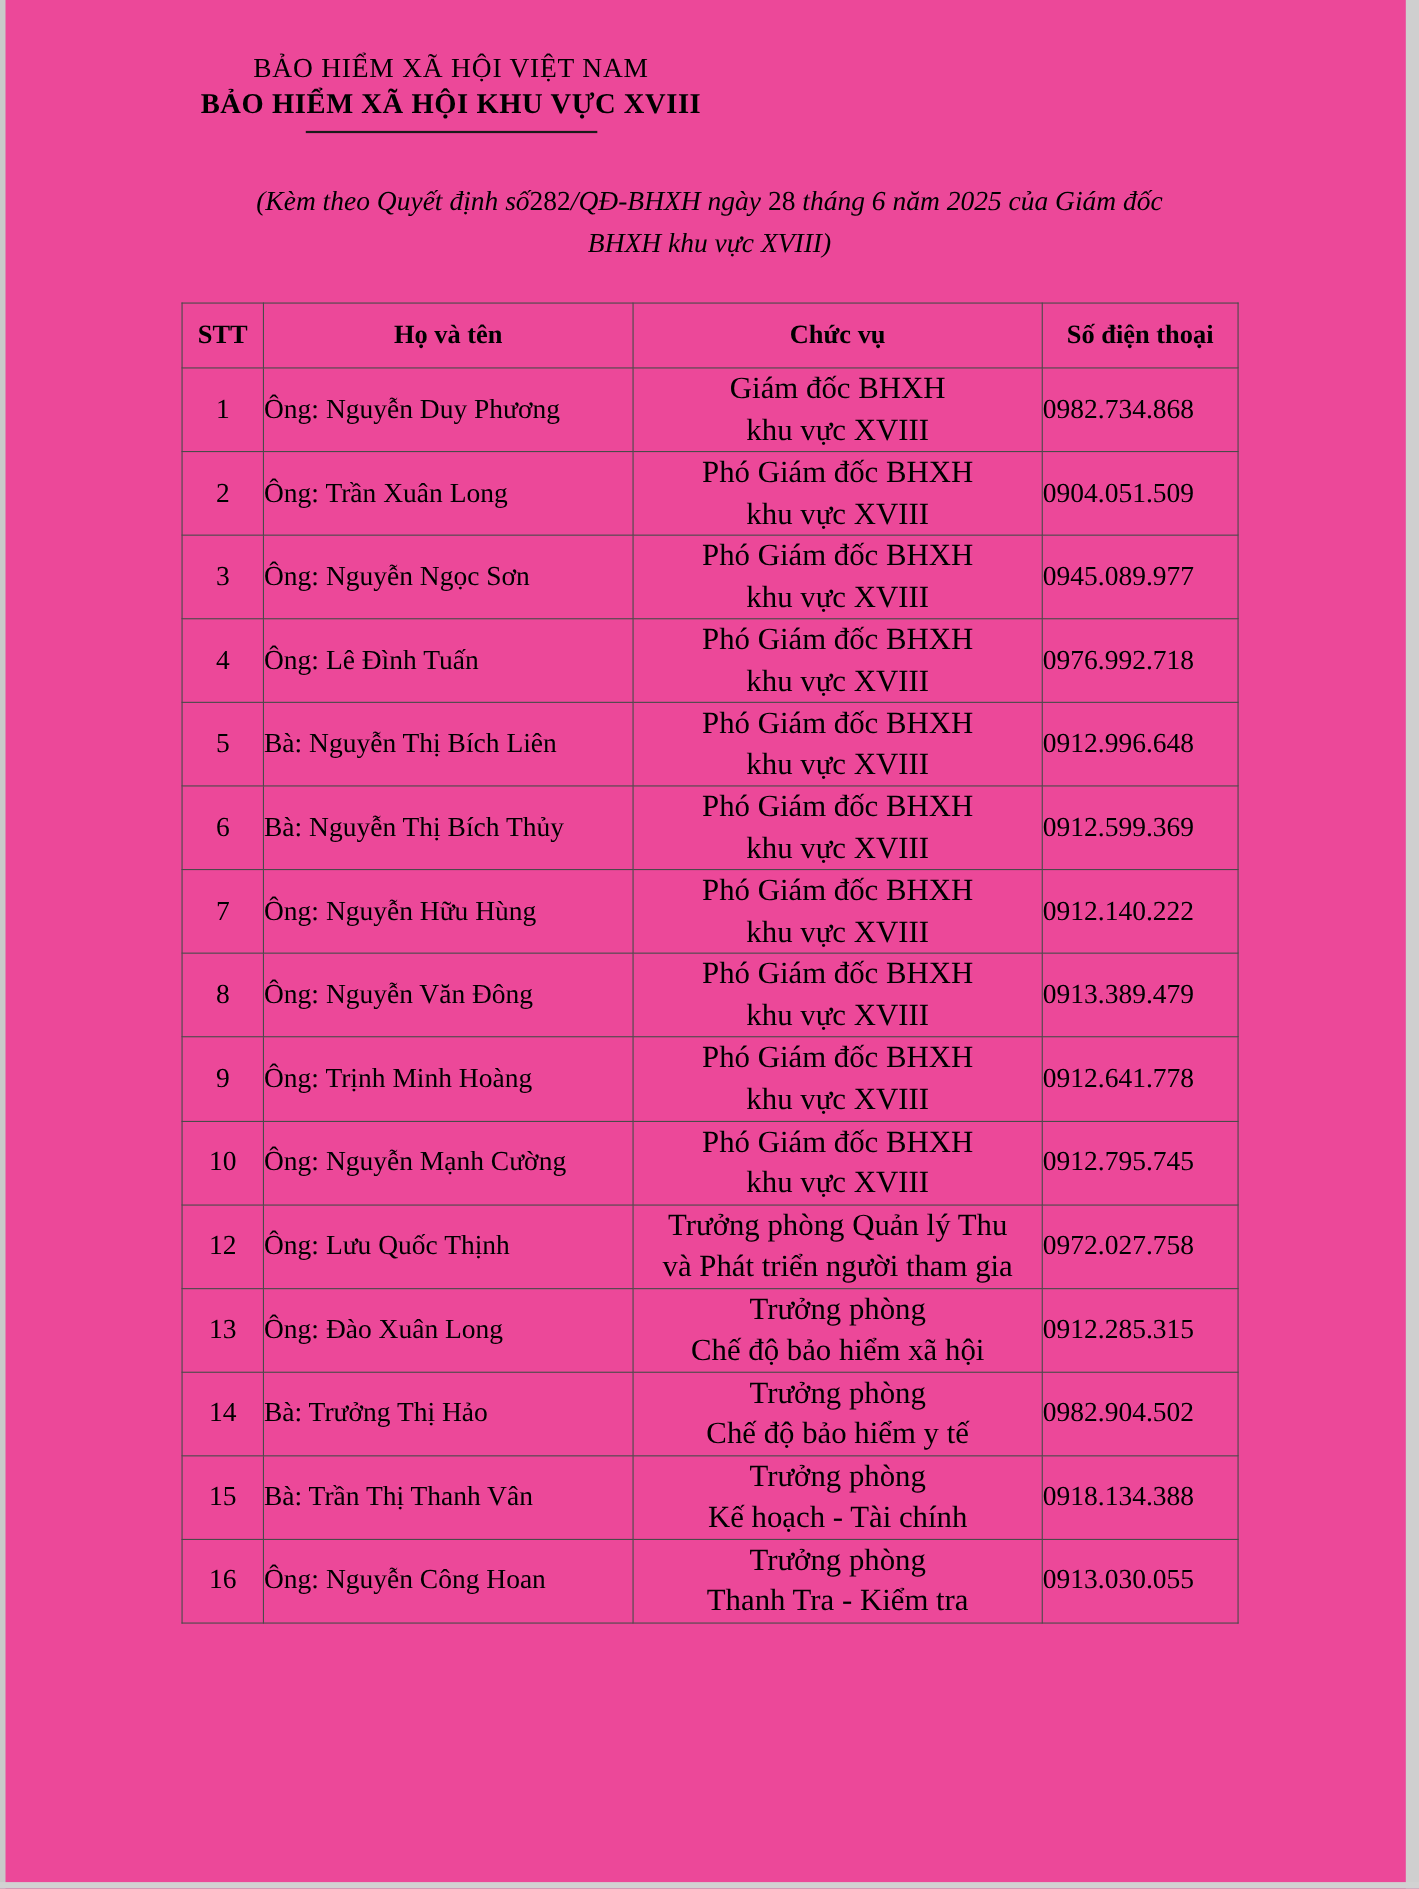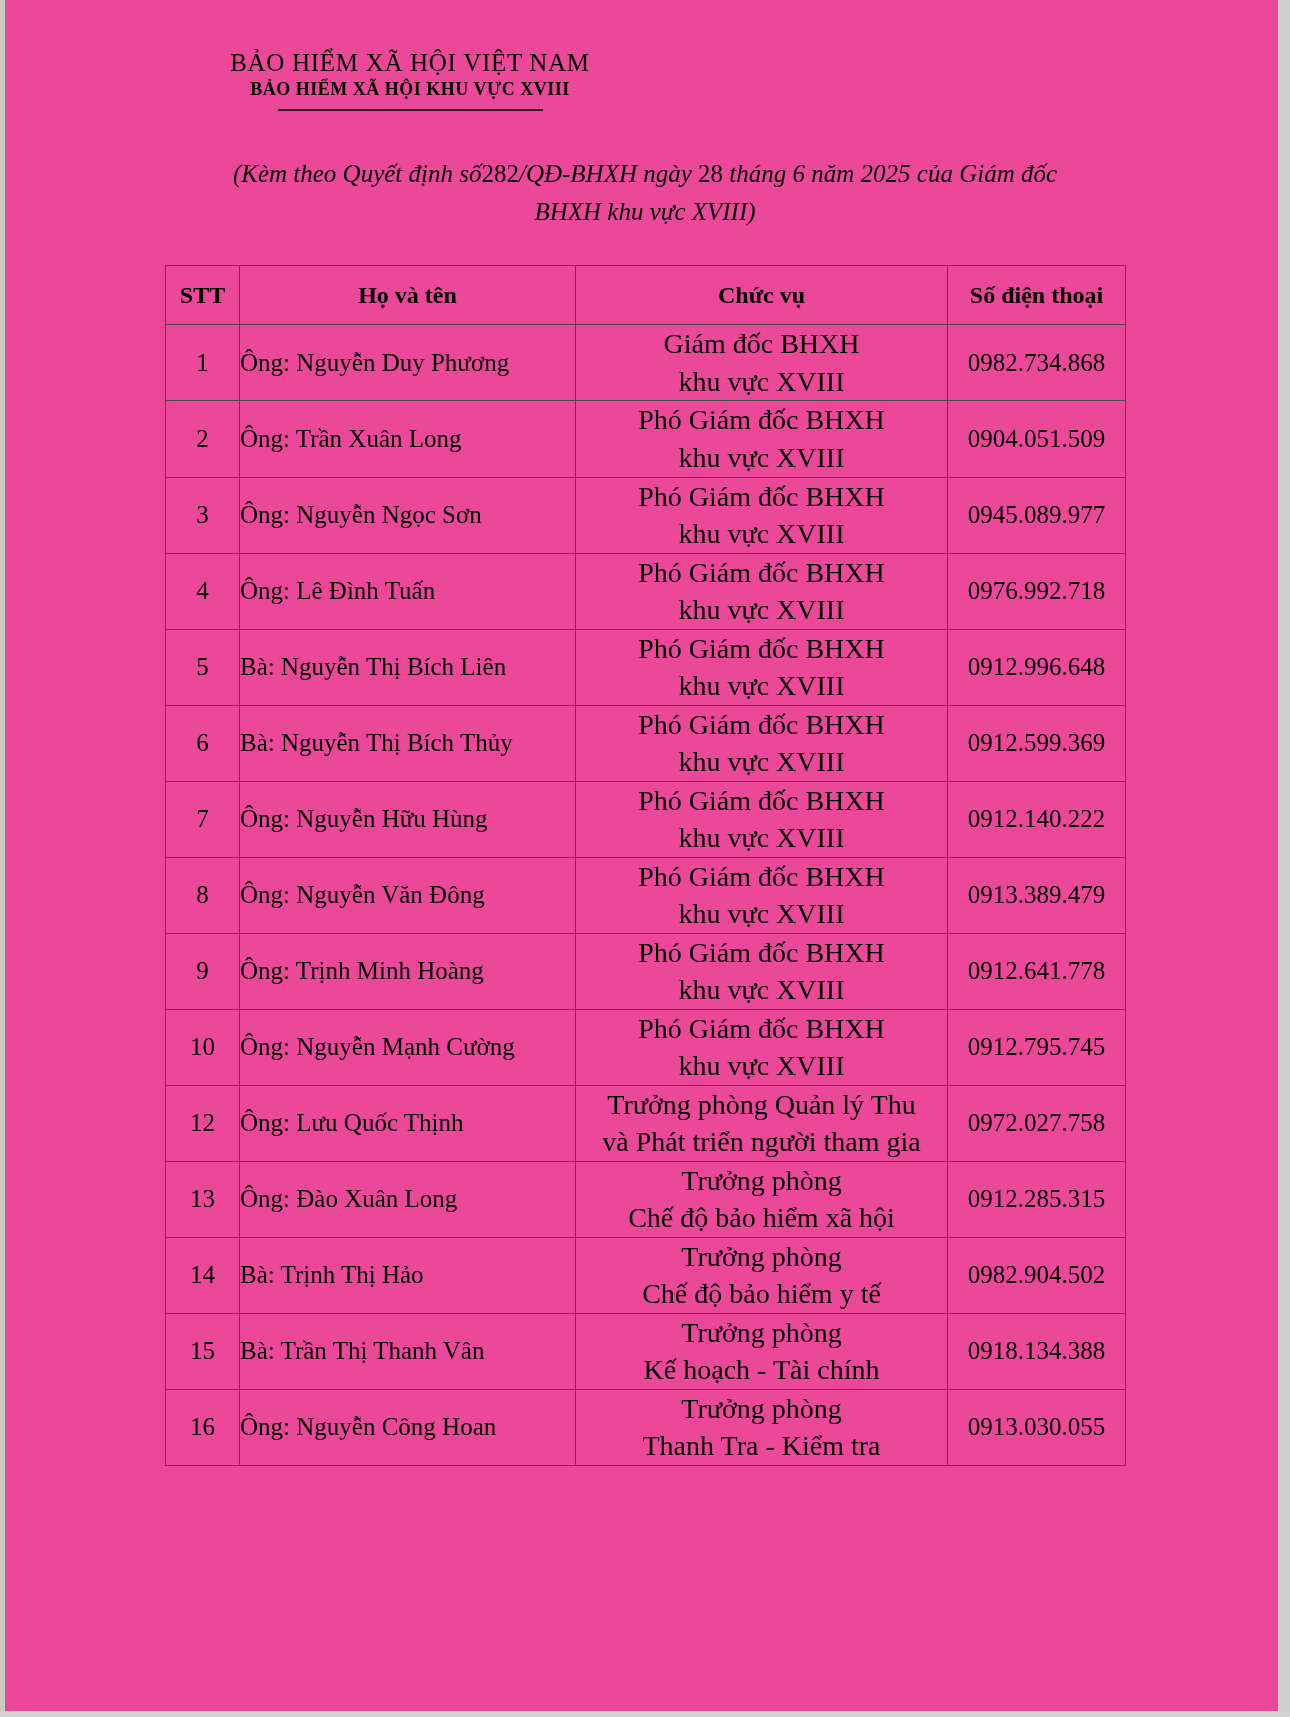--- a/index.html
+++ b/index.html
@@ -53,21 +53,21 @@
     width: 740px;
     margin-left: 40px;
   }
   .org-line-1 {
     font-size: 25px;
     letter-spacing: 0.7px;
     line-height: 1.22;
     font-weight: 400;
   }
   .org-line-2 {
-    font-size: 18px;
+    font-size: 26px;
     font-weight: bold;
     letter-spacing: 0.5px;
     line-height: 1.22;
     display: inline-block;
     position: relative;
     padding-bottom: 4px;
   }
   .org-rule {
     width: 265px;
     height: 2px;
@@ -140,21 +140,21 @@
     text-align: center;
     font-size: 28px;
     line-height: 1.34;
     padding: 3px 2px;
   }
   td.pos .l1, td.pos .l2 {
     display: block;
     white-space: nowrap;
   }
   td.tel {
-    text-align: center;
+    text-align: left;
     font-size: 25px;
     white-space: nowrap;
   }
 </style>
 </head>
 <body>
 
 <div class="page">
   <div class="page-edge-left"></div>
   <div class="page-edge-right"></div>
@@ -300,21 +300,21 @@
               <td class="stt">13</td>
               <td class="name">Ông: Đào Xuân Long</td>
               <td class="pos">
                 <span class="l1">Trưởng phòng</span>
                 <span class="l2">Chế độ bảo hiểm xã hội</span>
               </td>
               <td class="tel">0912.285.315</td>
             </tr>
             <tr>
               <td class="stt">14</td>
-              <td class="name">Bà: Trịnh Thị Hảo</td>
+              <td class="name">Bà: Trưởng Thị Hảo</td>
               <td class="pos">
                 <span class="l1">Trưởng phòng</span>
                 <span class="l2">Chế độ bảo hiểm y tế</span>
               </td>
               <td class="tel">0982.904.502</td>
             </tr>
             <tr>
               <td class="stt">15</td>
               <td class="name">Bà: Trần Thị Thanh Vân</td>
               <td class="pos">

